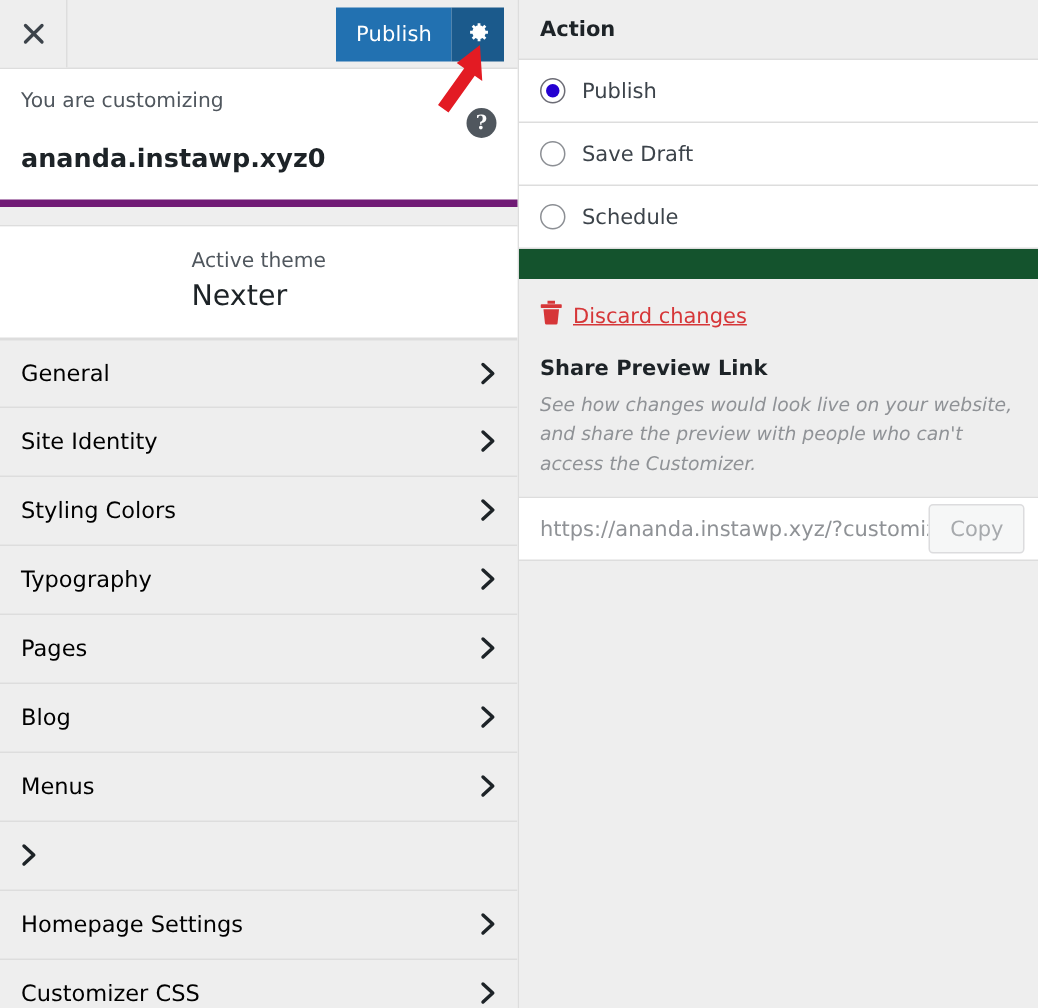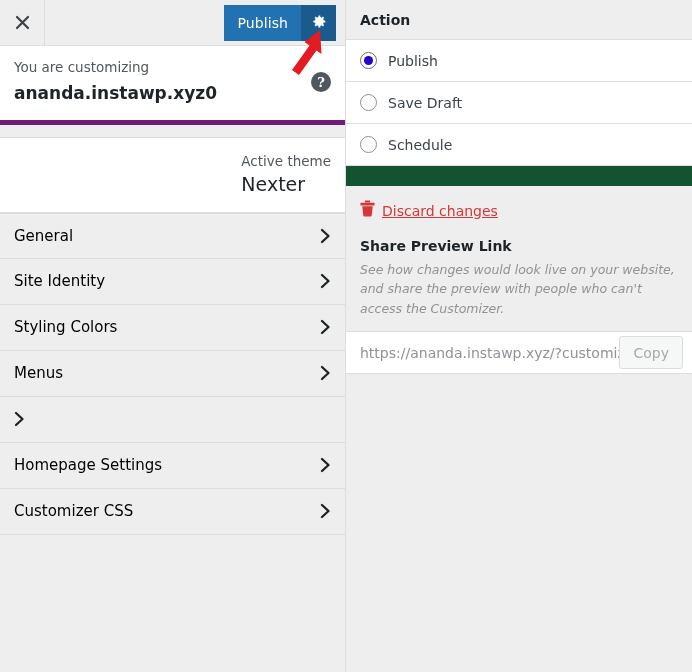--- a/index.html
+++ b/index.html
@@ -67,41 +67,41 @@
     border-bottom: 5px solid #701a75;
     padding: 12px 14px 15px 14px;
     position: relative;
     min-height: 68px;
   }
   .cust-info-small {
     font-size: 13.5px; color: #50575e; line-height: 1.45;
   }
   .cust-info-title {
     font-size: 17px; font-weight: bold; color: #1d2327;
-    line-height: 1.35; margin-top: 4px;
+    line-height: 1.35; margin-top: 17px;
   }
   .help-btn {
     position: absolute; right: 14px; top: 26px;
     width: 20px; height: 20px; border-radius: 50%;
     background: #50575e; color: #ffffff;
     font-size: 13px; font-weight: bold;
     display: flex; align-items: center; justify-content: center;
     cursor: pointer; font-family: "DejaVu Serif", serif;
     line-height: 1;
   }
 
   
   .gap-strip { height: 13px; background: #eeeeee; border-bottom: 1px solid #dddddd; }
 
   
   .theme-row {
     background: #ffffff;
     border-bottom: 1px solid #dddddd;
     padding: 13px 14px 14px 14px;
-    display: flex; align-items: center; justify-content: flex-end;
+    display: flex; align-items: center; justify-content: center;
     min-height: 75px;
   }
   .theme-label { font-size: 13.5px; color: #50575e; line-height: 1.5; }
   .theme-name { font-size: 19px; color: #1d2327; line-height: 1.35; margin-top: 1px; }
   .change-btn {
     background: #ffffff;
     border: 1px solid #2400d1;
     color: #2400d1;
     border-radius: 3px;
     font-size: 14px; font-family: inherit;
@@ -258,20 +258,44 @@
       <div class="section-item">
         <span class="section-label">Site Identity</span>
         <span class="chev">
             <svg width="11" height="16" viewBox="0 0 11 16">
               <path d="M2 2 L8.5 8 L2 14" stroke="#1d2327" stroke-width="2.3" fill="none" stroke-linecap="round" stroke-linejoin="round"></path>
             </svg>
           </span>
       </div>
       <div class="section-item">
         <span class="section-label">Styling Colors</span>
+        <span class="chev">
+            <svg width="11" height="16" viewBox="0 0 11 16">
+              <path d="M2 2 L8.5 8 L2 14" stroke="#1d2327" stroke-width="2.3" fill="none" stroke-linecap="round" stroke-linejoin="round"></path>
+            </svg>
+          </span>
+      </div>
+      <div class="section-item">
+        <span class="section-label">Typography</span>
+        <span class="chev">
+            <svg width="11" height="16" viewBox="0 0 11 16">
+              <path d="M2 2 L8.5 8 L2 14" stroke="#1d2327" stroke-width="2.3" fill="none" stroke-linecap="round" stroke-linejoin="round"></path>
+            </svg>
+          </span>
+      </div>
+      <div class="section-item">
+        <span class="section-label">Pages</span>
+        <span class="chev">
+            <svg width="11" height="16" viewBox="0 0 11 16">
+              <path d="M2 2 L8.5 8 L2 14" stroke="#1d2327" stroke-width="2.3" fill="none" stroke-linecap="round" stroke-linejoin="round"></path>
+            </svg>
+          </span>
+      </div>
+      <div class="section-item">
+        <span class="section-label">Blog</span>
         <span class="chev">
             <svg width="11" height="16" viewBox="0 0 11 16">
               <path d="M2 2 L8.5 8 L2 14" stroke="#1d2327" stroke-width="2.3" fill="none" stroke-linecap="round" stroke-linejoin="round"></path>
             </svg>
           </span>
       </div>
       <div class="section-item">
         <span class="section-label">Menus</span>
         <span class="chev">
             <svg width="11" height="16" viewBox="0 0 11 16">

